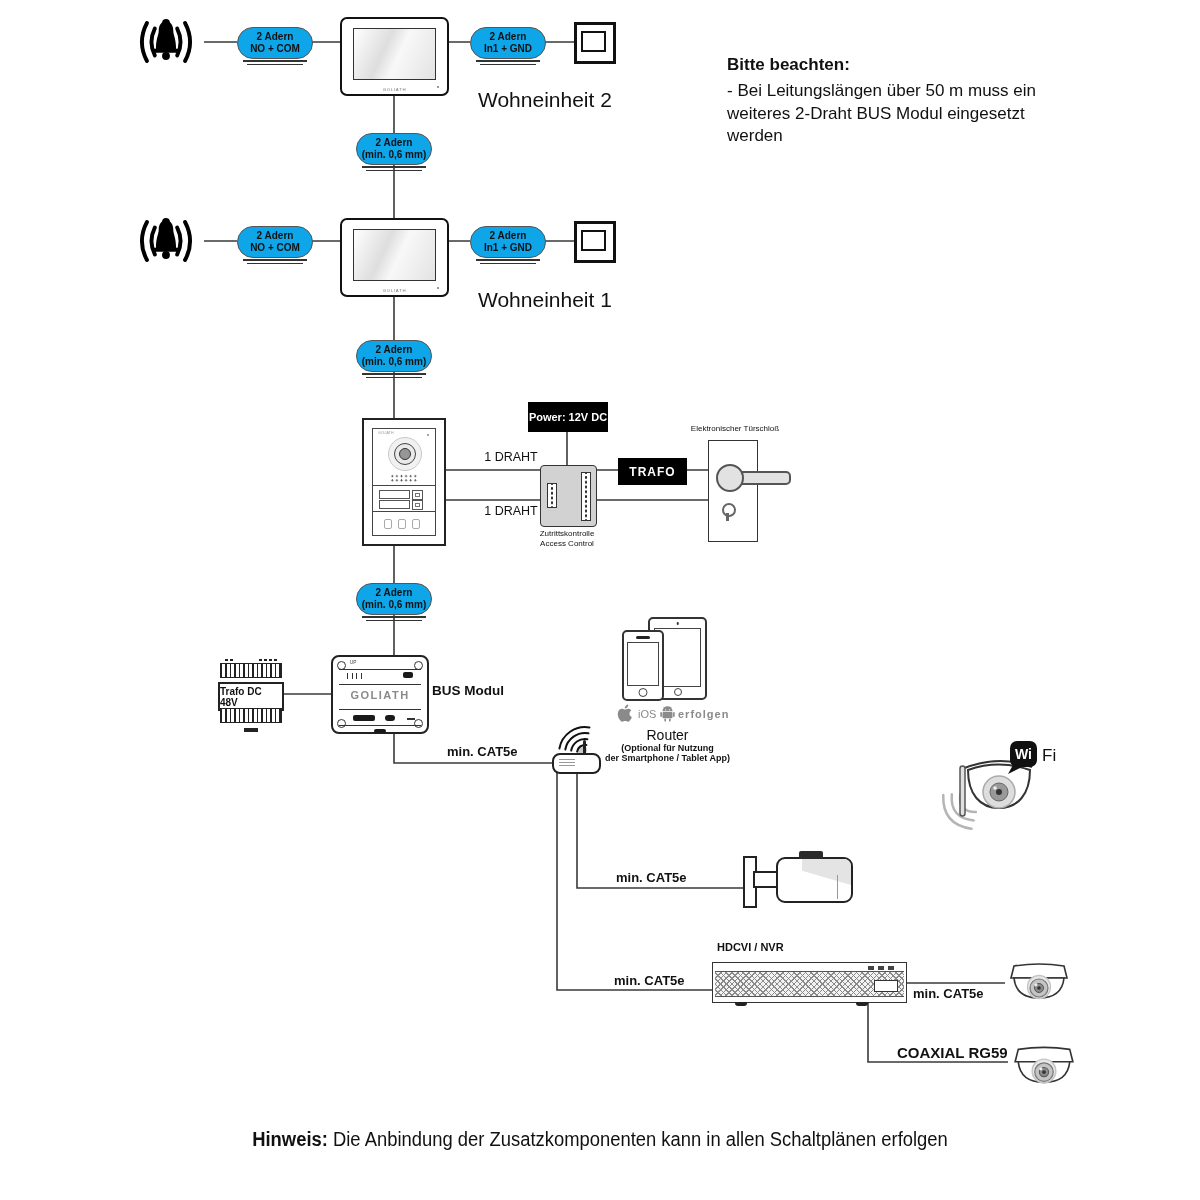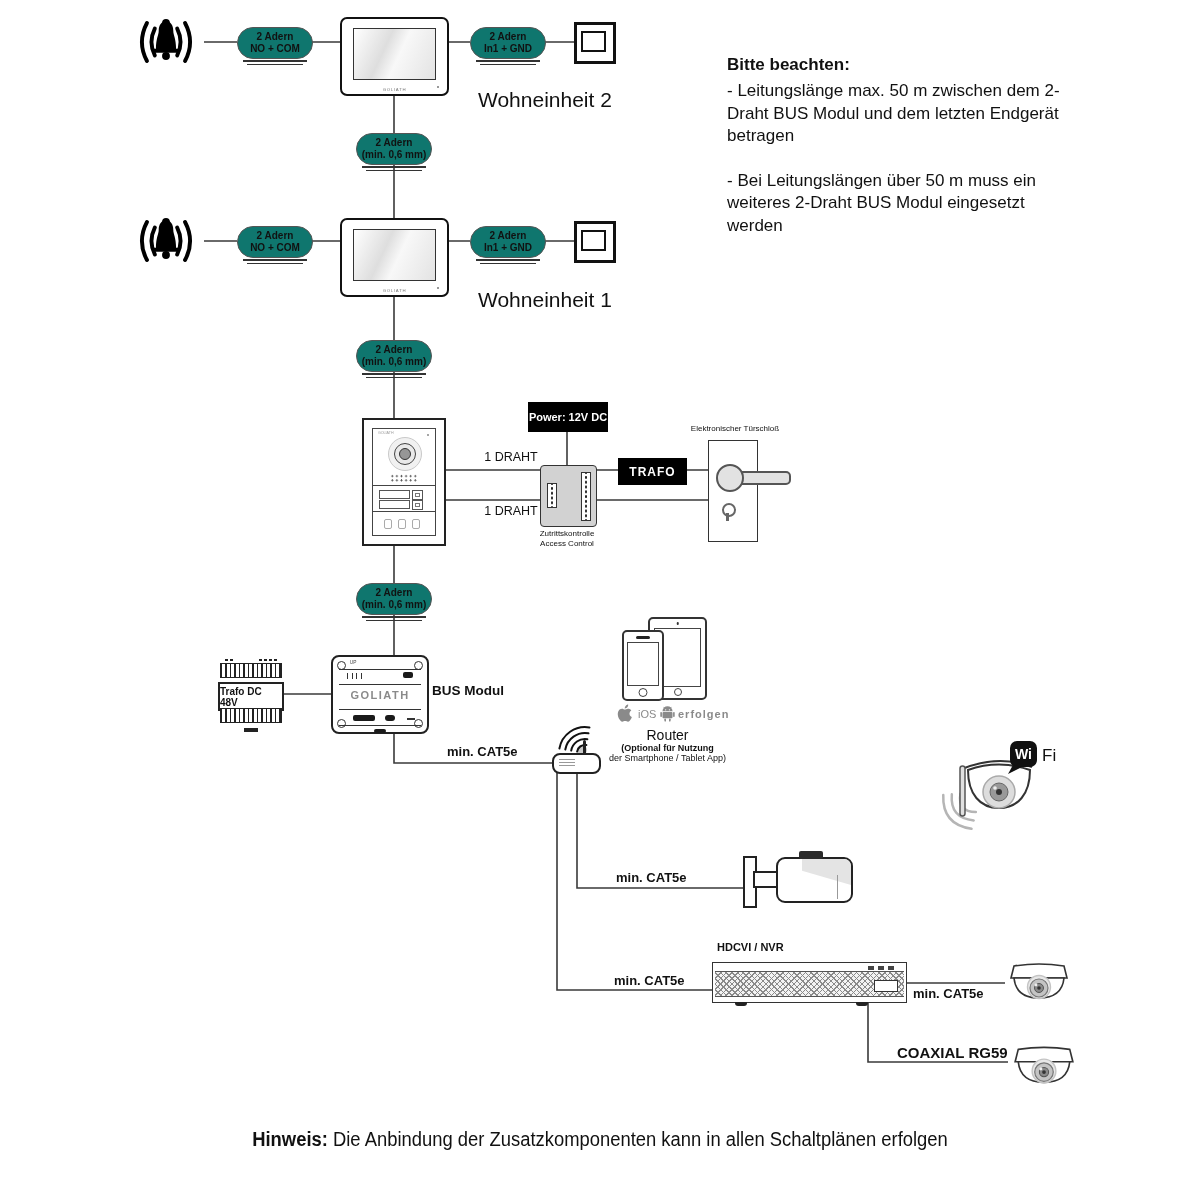--- a/index.html
+++ b/index.html
@@ -4,21 +4,21 @@
 <style>
   html,body{margin:0;padding:0}
   body{width:1200px;height:1200px;background:#fff;position:relative;overflow:hidden;
        font-family:"Liberation Sans","DejaVu Sans",sans-serif;color:#111}
   .abs{position:absolute}
   svg{display:block}
   
   .wlabel{position:absolute;font-weight:bold;font-size:13px;white-space:nowrap;color:#111}
   
   .pill{position:absolute;width:74px;height:30px;border:1.5px solid #555;border-radius:16px;
-        background:#0f766e;display:flex;flex-direction:column;align-items:center;justify-content:center;
+        background:#0ea5e9;display:flex;flex-direction:column;align-items:center;justify-content:center;
         font-weight:bold;font-size:10px;line-height:1.18;text-align:right;z-index:3}
   .pill::after{content:"";position:absolute;left:5px;right:5px;bottom:-4px;border-top:2px solid #333}
   .pill::before{content:"";position:absolute;left:9px;right:9px;bottom:-7px;border-top:1px solid #333}
   .blackbox{position:absolute;background:#000;color:#fff;display:flex;align-items:center;
             justify-content:center;font-weight:bold;z-index:3}
   
   .monitor{position:absolute;width:105px;height:75px;border:2.5px solid #111;border-radius:7px;background:#fff;z-index:3}
   .screen{position:absolute;left:11px;top:9px;right:11px;height:50px;border:1.5px solid #333;
           background:linear-gradient(115deg,#fff 0%,#dedede 38%,#f8f8f8 55%,#e3e3e3 100%)}
   .mbrand{position:absolute;bottom:1px;left:0;width:100%;text-align:center;font-size:6px;
@@ -131,21 +131,20 @@
 
 <div class="unit-label" style="left:478px;top:88px">Wohneinheit 2</div>
 
 <div class="pill" style="left:356px;top:133px">
   <span>2 Adern</span>
   <span>(min. 0,6 mm)</span>
 </div>
 
 <div class="notes">
   <h3>Bitte beachten:</h3>
-  <p>- Leitungslänge max. 50 m zwischen dem 2-Draht BUS Modul und dem letzten Endgerät betragen</p>
   <p>- Bei Leitungslängen über 50 m muss ein weiteres 2-Draht BUS Modul eingesetzt werden</p>
 </div>
 
 <svg class="abs" style="left:132px;top:213px;z-index:3" width="68" height="56" viewBox="0 0 120 100">
   <g stroke="#000" stroke-width="7" fill="none" stroke-linecap="round">
     <path d="M26,16 Q8,50 26,84"></path>
       <path d="M40,26 Q28,50 40,74"></path>
     <path d="M94,16 Q112,50 94,84"></path>
       <path d="M80,26 Q92,50 80,74"></path>
   </g>
@@ -314,21 +313,21 @@
     <rect x="20.9" y="11" width="2.6" height="8" rx="1.3"></rect>
     <rect x="7" y="21.5" width="2.6" height="5" rx="1.3"></rect>
     <rect x="14.4" y="21.5" width="2.6" height="5" rx="1.3"></rect>
   </g>
 </svg>
 <div class="abs gray" style="left:678px;top:708px;font-size:11px;font-weight:bold;letter-spacing:1px;z-index:3">erfolgen</div>
 
 <div class="abs" style="left:600px;top:727px;width:135px;text-align:center;z-index:3">
   <div style="font-size:14px;font-weight:normal">Router</div>
   <div style="font-size:9px;font-weight:bold">(Optional für Nutzung</div>
-  <div style="font-size:9px;font-weight:normal">der Smartphone / Tablet App)</div>
+  <div style="font-size:9px;font-weight:bold">der Smartphone / Tablet App)</div>
 </div>
 
 <svg class="abs" style="left:920px;top:728px;z-index:3" width="150" height="105" viewBox="0 0 150 105">
   <g transform="rotate(-40 42 80)" stroke="#b5b5b5" stroke-width="2.5" fill="none" stroke-linecap="round">
     <path d="M50,68 Q36,80 50,92"></path>
     <path d="M43,63 Q26,80 43,97"></path>
     <path d="M36,58 Q16,80 36,102"></path>
   </g>
   <path d="M42,41 Q79,26 112,39" fill="none" stroke="#333" stroke-width="2"></path>
   <rect x="40" y="38" width="5" height="50" rx="2.5" fill="#e0e0e0" stroke="#555" stroke-width="1.5"></rect>

